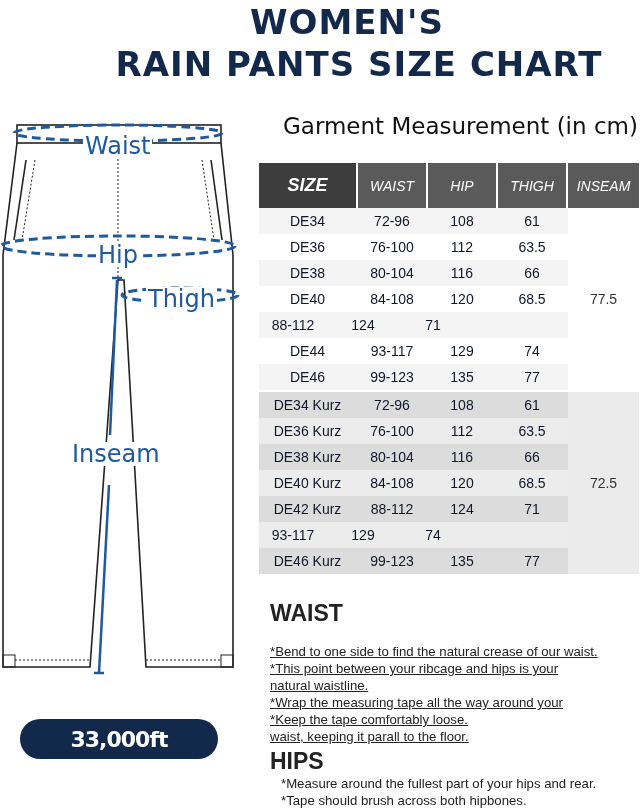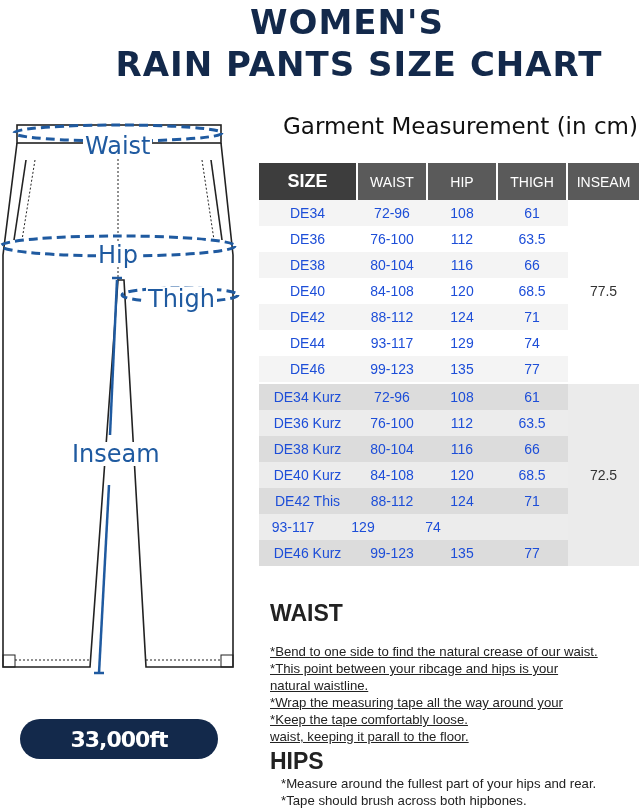--- a/index.html
+++ b/index.html
@@ -2,28 +2,28 @@
 <html><head>
 <meta charset="utf-8">
 <style>
   html,body{margin:0;padding:0;background:#fff;}
   body{width:640px;height:809px;position:relative;overflow:hidden;font-family:"Liberation Sans",sans-serif;}
   .title{position:absolute;left:0;width:640px;text-align:center;color:#13294b;font-family:"DejaVu Sans",sans-serif;font-weight:bold;letter-spacing:1px;padding-left:27px;}
   .t1{top:2px;font-size:34px;}
   .t2{top:44px;font-size:34px;margin-left:12px;}
   .subtitle{position:absolute;left:283px;top:113px;font-size:23px;color:#111;font-family:"DejaVu Sans",sans-serif;font-weight:normal;}
   .tbl{position:absolute;left:259px;top:163px;width:380px;}
-  .hdr{display:flex;height:37px;}
+  .hdr{display:flex;height:45px;font-style:italic;}
   .hdr div{display:flex;align-items:center;justify-content:center;color:#fff;font-size:14px;background:#5a5a5a;border-right:2px solid #fff;box-sizing:border-box;}
   .hdr .c0{background:#3d3d3d;font-weight:bold;font-size:18px;}
   .c0{width:99px;}.c1{width:70px;}.c2{width:70px;}.c3{width:70px;}.c4{width:71px;border-right:none!important;}
   .group{position:relative;display:flex;}
   .rows{width:309px;}
   .row{display:flex;height:26px;}
-  .row div{display:flex;align-items:center;justify-content:center;font-size:14px;color:#1d4ed8;box-sizing:border-box;border-right:2px solid transparent;}
+  .row div{display:flex;align-items:center;justify-content:center;font-size:14px;color:#0f172a;box-sizing:border-box;border-right:2px solid transparent;}
   .g1 .row:nth-child(odd){background:#f4f4f4;}
   .g1 .row:nth-child(even){background:#fff;}
   .g2 .row:nth-child(odd){background:#dcdcdc;}
   .g2 .row:nth-child(even){background:#ececec;}
   .inseam{width:71px;display:flex;align-items:center;justify-content:center;font-size:14px;color:#333;}
   .g1 .inseam{background:#fff;}
   .g2 .inseam{background:#ebebeb;}
   .g2{margin-top:2px;}
   .sec-h{position:absolute;left:270px;font-size:23px;font-weight:bold;color:#222;}
   .sec-p{position:absolute;left:270px;font-size:13.2px;color:#222;line-height:17px;width:370px;}
@@ -106,21 +106,20 @@
           <div class="c2">116</div>
           <div class="c3">66</div>
         </div>
       <div class="row">
           <div class="c0">DE40</div>
           <div class="c1">84-108</div>
           <div class="c2">120</div>
           <div class="c3">68.5</div>
         </div>
       <div class="row">
-          <div class="c0">DE42</div>
           <div class="c1">88-112</div>
           <div class="c2">124</div>
           <div class="c3">71</div>
         </div>
       <div class="row">
           <div class="c0">DE44</div>
           <div class="c1">93-117</div>
           <div class="c2">129</div>
           <div class="c3">74</div>
         </div>
@@ -154,21 +153,21 @@
           <div class="c2">116</div>
           <div class="c3">66</div>
         </div>
       <div class="row">
           <div class="c0">DE40 Kurz</div>
           <div class="c1">84-108</div>
           <div class="c2">120</div>
           <div class="c3">68.5</div>
         </div>
       <div class="row">
-          <div class="c0">DE42 This</div>
+          <div class="c0">DE42 Kurz</div>
           <div class="c1">88-112</div>
           <div class="c2">124</div>
           <div class="c3">71</div>
         </div>
       <div class="row">
           <div class="c1">93-117</div>
           <div class="c2">129</div>
           <div class="c3">74</div>
         </div>
       <div class="row">

